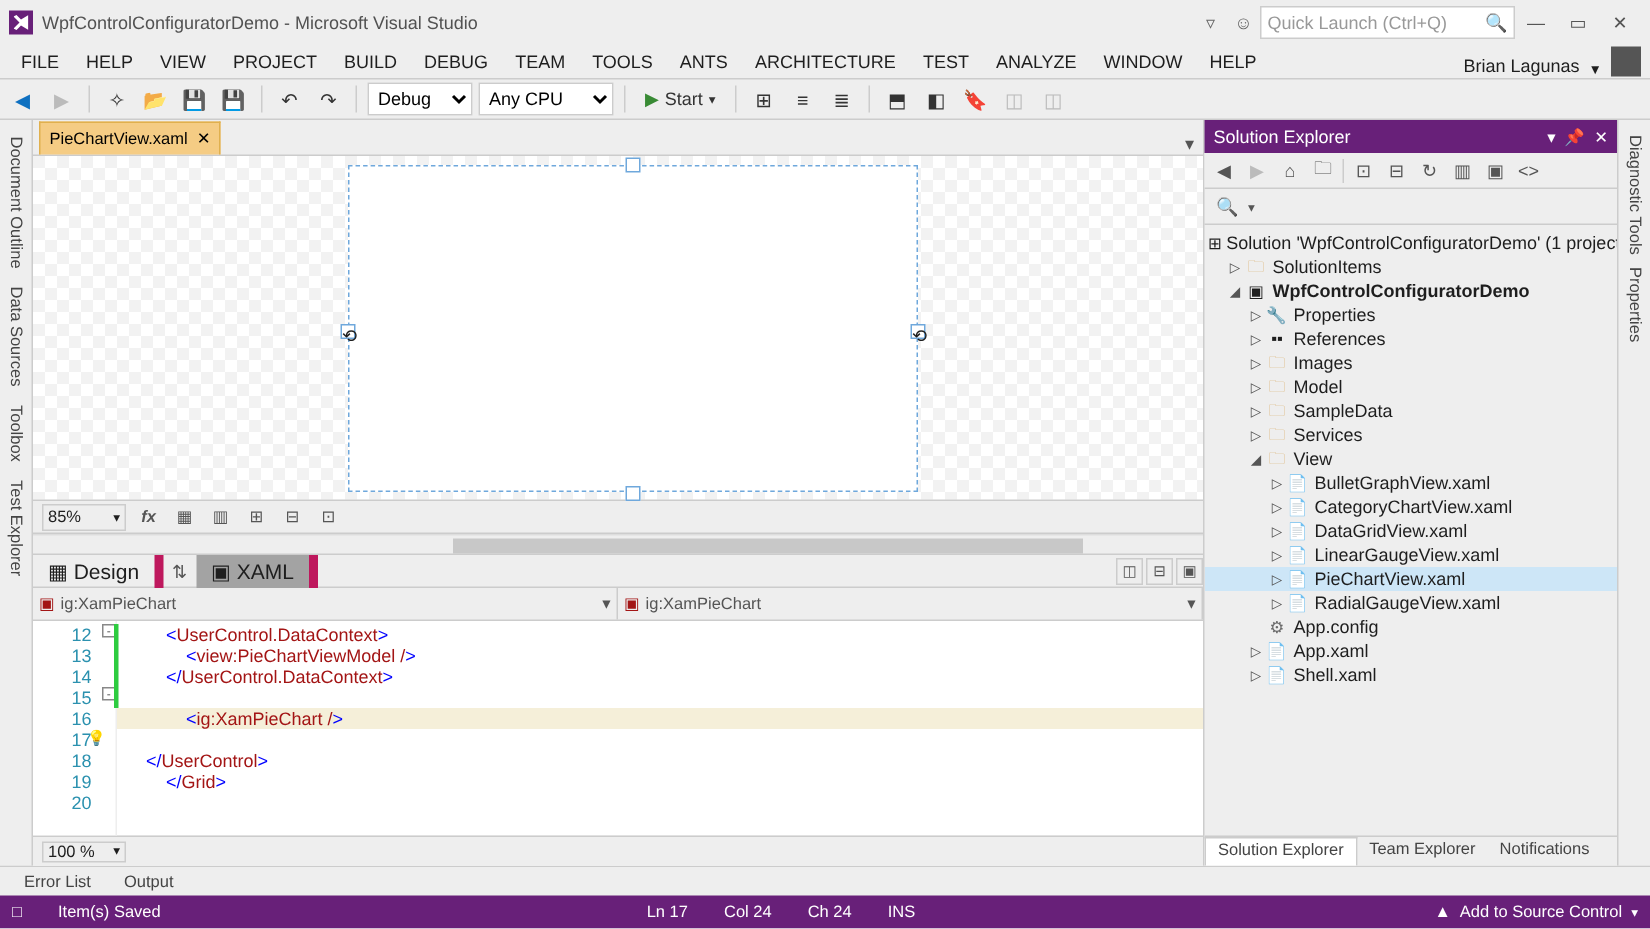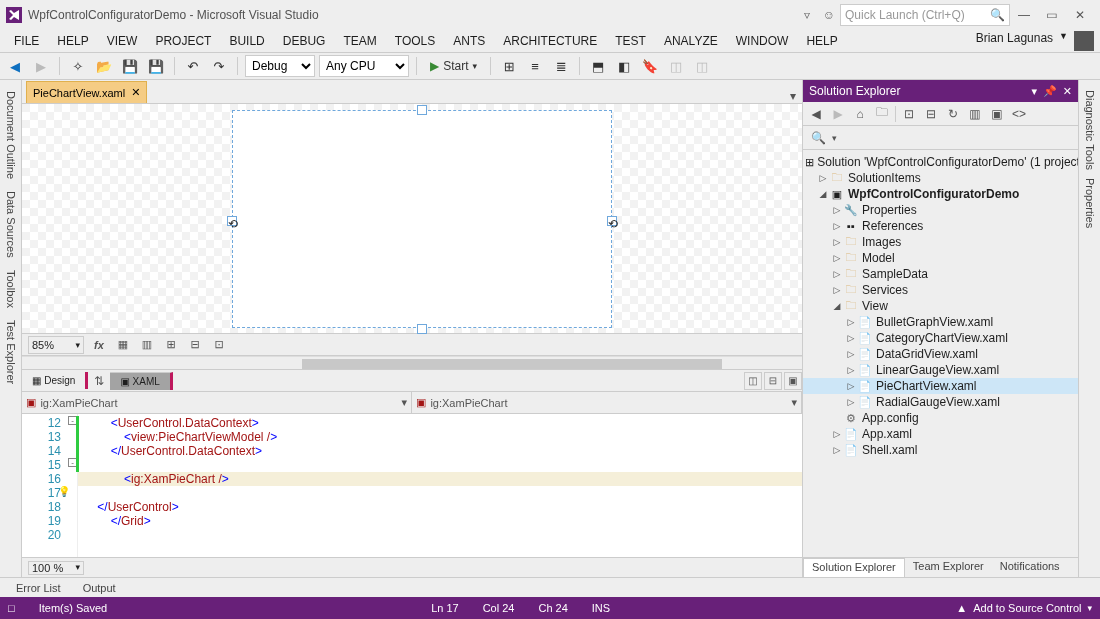--- a/index.html
+++ b/index.html
@@ -8,21 +8,21 @@
 .titlebar .vs-icon { width: 16px; height: 16px; background: #682079; margin-right: 6px; position: relative; }
 .titlebar .vs-icon::before { content:""; position:absolute; inset:3px; background:#fff; clip-path: polygon(100% 0, 100% 100%, 50% 70%, 20% 100%, 0 90%, 40% 50%, 0 10%, 20% 0, 50% 30%);}
 .titlebar .title { flex: 0 0 auto; color: #525252; font-size: 12px; }
 .titlebar .spacer { flex: 1; }
 .titlebar .quick-launch { width: 170px; height: 22px; border: 1px solid #ccc; background: #fff; display:flex; align-items:center; padding:0 4px; color:#999;}
 .titlebar .quick-launch .mag { margin-left:auto; color:#555;}
 .titlebar .win-btn { width: 28px; height: 22px; display:flex; align-items:center; justify-content:center; color:#555; font-size:12px;}
 .titlebar .tb-icon { width:22px; text-align:center; color:#666; }
 .menubar { height: 22px; background:#eee; display:flex; align-items:center; padding:0 6px; gap:2px;}
 .menubar .menu-item { padding: 2px 8px; font-size:12px; color:#1e1e1e; }
-.menubar .user { margin-left:auto; display:flex; align-items:flex-start; gap:6px; color:#1e1e1e; font-size:12px;}
+.menubar .user { margin-left:auto; display:flex; align-items:flex-end; gap:6px; color:#1e1e1e; font-size:12px;}
 .menubar .avatar { width:20px; height:20px; background:#555;}
 .toolbar { height: 28px; background:#eee; border-top:1px solid #ccc; border-bottom:1px solid #ccc; display:flex; align-items:center; padding:0 4px; gap:4px;}
 .toolbar .tbtn { width:22px; height:22px; display:flex; align-items:center; justify-content:center; color:#333; font-size:13px;}
 .toolbar .sep { width:1px; height:18px; background:#ccc; margin:0 3px;}
 .toolbar select.combo { height:22px; font-size:12px; border:1px solid #ccc; background:#fff; padding:0 2px;}
 .toolbar .start { display:flex; align-items:center; gap:4px; padding:0 6px; height:22px; color:#333;}
 .toolbar .start .play { color:#388a34; font-size:12px;}
 .toolbar .nav-back { color:#0e70c0;}
 .main { display:flex; height: calc(619px - 30px - 22px - 28px - 20px - 22px); }
 .left-rail { width:22px; background:#eee; border-right:1px solid #ccc; display:flex; flex-direction:column; align-items:center; padding-top:6px; gap:2px;}
@@ -34,21 +34,21 @@
 .doc-tabs .pin-menu { margin-left:auto; padding:0 6px; color:#555;}
 .designer { flex:0 0 230px; background: repeating-conic-gradient(#fff 0 25%, #f2f2f2 0 50%) 0 0/16px 16px; position:relative; border-bottom:1px solid #ccc;}
 .designer .artboard { position:absolute; left:210px; top:6px; width:380px; height:218px; background:#fff; border:1px dashed #6fa8dc;}
 .designer .handle { position:absolute; width:10px; height:10px; border:1px solid #6fa8dc; background:#fff;}
 .designer-toolbar { height:22px; background:#eee; border-bottom:1px solid #ccc; display:flex; align-items:center; padding:0 6px; gap:6px;}
 .designer-toolbar .zoom { width:56px; height:18px; border:1px solid #ccc; font-size:11px; padding:0 3px; display:flex; align-items:center; justify-content:space-between;}
 .designer-toolbar .tiny { width:18px; height:18px; display:flex; align-items:center; justify-content:center; font-size:11px; color:#555;}
 .scrolltrack { height:14px; background:#eee; border-top:1px solid #ddd; border-bottom:1px solid #ccc; position:relative;}
 .scrolltrack .thumb { position:absolute; left:280px; width:420px; top:2px; height:10px; background:#c8c8c8;}
 .split-tabs { height:22px; background:#eee; border-bottom:1px solid #ccc; display:flex; align-items:center;}
-.split-tabs .stab { padding:3px 10px; font-size:10px; border-right:3px solid #be185d;}
+.split-tabs .stab { padding:3px 10px; font-size:14px; border-right:6px solid #be185d;}
 .split-tabs .stab.active { background:#a3a3a3; border-top:1px solid #ccc;}
 .split-tabs .swap { width:22px; text-align:center; color:#555;}
 .split-tabs .right-icons { margin-left:auto; display:flex;}
 .split-tabs .sbtn { width:18px; height:18px; border:1px solid #ccc; margin-left:2px; display:flex; align-items:center; justify-content:center; font-size:10px; color:#555;}
 .navbar { height:22px; background:#eee; border-bottom:1px solid #ccc; display:flex;}
 .navbar .combo { flex:1; border-right:1px solid #ccc; display:flex; align-items:center; padding:0 4px; font-size:11px; color:#555; gap:4px;}
 .navbar .combo .dd { margin-left:auto;}
 .code { flex:1; background:#fff; display:flex; font-family: Consolas, monospace; font-size:12px; overflow:hidden;}
 .gutter { width:56px; background:#fff; text-align:right; color:#2b91af; padding:2px 4px 2px 2px; border-right:1px solid #eee; position:relative;}
 .gutter .ln { height:14px; line-height:14px; padding-right:12px;}

